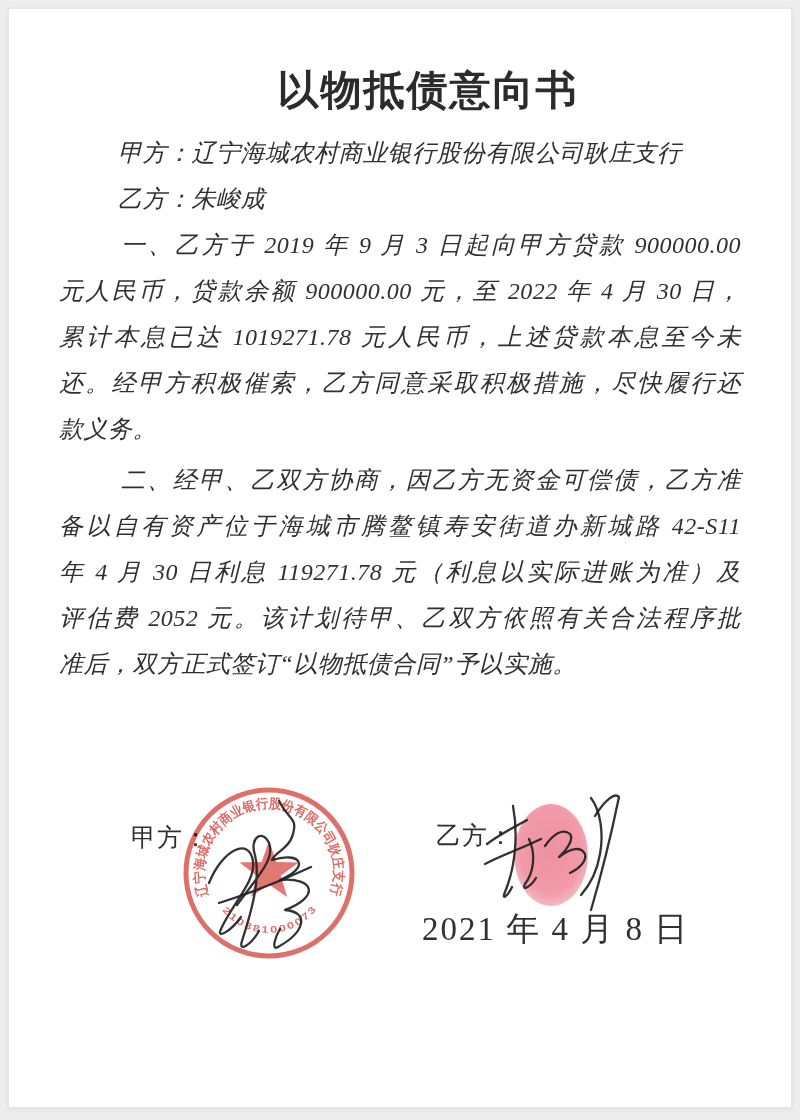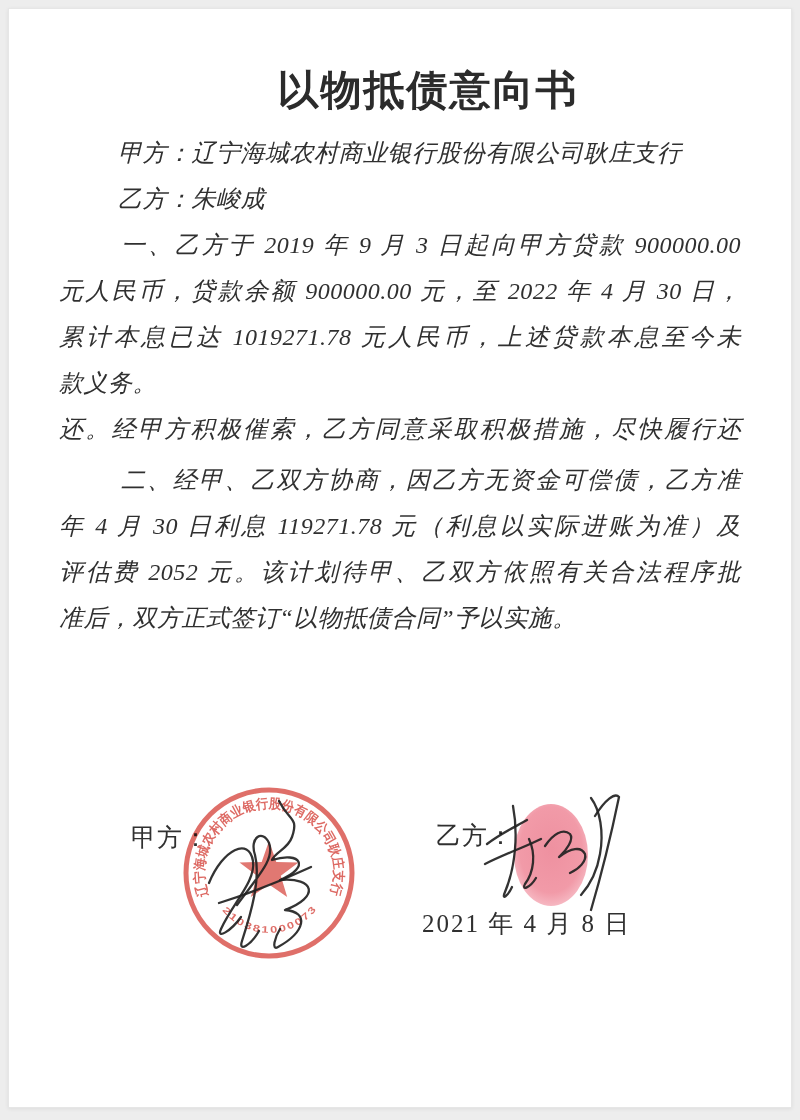--- a/index.html
+++ b/index.html
@@ -29,21 +29,21 @@
     font-size:24px;color:var(--ink);font-style:italic;
   }
   .line{height:46px;line-height:46px;letter-spacing:0.5px;white-space:nowrap;}
   .j{white-space:normal;text-align:justify;text-align-last:justify;}
   .first{padding-left:62px;}
   .intro-line{padding-left:59px;}
   .para-2{margin-top:5px;}
   .sig-label{position:absolute;font-size:25px;color:var(--ink);letter-spacing:1px;}
   .sig-label.a{left:122px;top:812px;}
   .sig-label.b{left:427px;top:810px;}
-  .date-line{position:absolute;left:413px;top:898px;font-size:25px;color:var(--ink);letter-spacing:2px;}
+  .date-line{position:absolute;left:413px;top:898px;font-size:33px;color:var(--ink);letter-spacing:2px;}
   .seal-svg{position:absolute;left:170px;top:772px;mix-blend-mode:multiply;}
   .sig-b-svg{position:absolute;left:464px;top:775px;mix-blend-mode:multiply;}
   .seal-ring{fill:none;stroke:var(--seal-red);stroke-width:5;opacity:.85;}
   .seal-ring-text{fill:var(--seal-red);opacity:.88;
     font-family:"Liberation Sans","DejaVu Sans",sans-serif;
     font-size:13.5px;font-weight:bold;}
   .seal-number{fill:var(--seal-red);opacity:.85;
     font-family:"Liberation Sans","DejaVu Sans",sans-serif;
     font-size:9.5px;font-weight:bold;letter-spacing:1.5px;}
   .seal-star{fill:var(--seal-red);opacity:.8;}
@@ -58,26 +58,27 @@
   <div class="title">以物抵债意向书</div>
 
   <div class="textblock">
     <div class="line intro-line"><span>甲方：</span><span>辽宁海城农村商业银行股份有限公司耿庄支行</span></div>
     <div class="line intro-line"><span>乙方：</span><span>朱峻成</span></div>
 
     <div>
       <div class="line j first">一、乙方于 2019 年 9 月 3 日起向甲方贷款 900000.00</div>
       <div class="line j">元人民币，贷款余额 900000.00 元，至 2022 年 4 月 30 日，</div>
       <div class="line j">累计本息已达 1019271.78 元人民币，上述贷款本息至今未</div>
+      <div class="line j">还。经甲方积极催索，乙方同意采取积极措施，尽快履行还</div>
       <div class="line">款义务。</div>
-      <div class="line j">还。经甲方积极催索，乙方同意采取积极措施，尽快履行还</div>
     </div>
 
     <div class="para-2">
       <div class="line j first">二、经甲、乙双方协商，因乙方无资金可偿债，乙方准</div>
+      <div class="line j">备以自有资产位于海城市腾鳌镇寿安街道办新城路 42-S11</div>
       <div class="line j">年 4 月 30 日利息 119271.78 元（利息以实际进账为准）及</div>
       <div class="line j">评估费 2052 元。该计划待甲、乙双方依照有关合法程序批</div>
       <div class="line">准后，双方正式签订“以物抵债合同”予以实施。</div>
     </div>
   </div>
 
   <div class="sig-label a">甲方：</div>
   <div class="sig-label b">乙方：</div>
 
   <svg class="seal-svg" width="184" height="192" viewBox="0 0 184 192">

